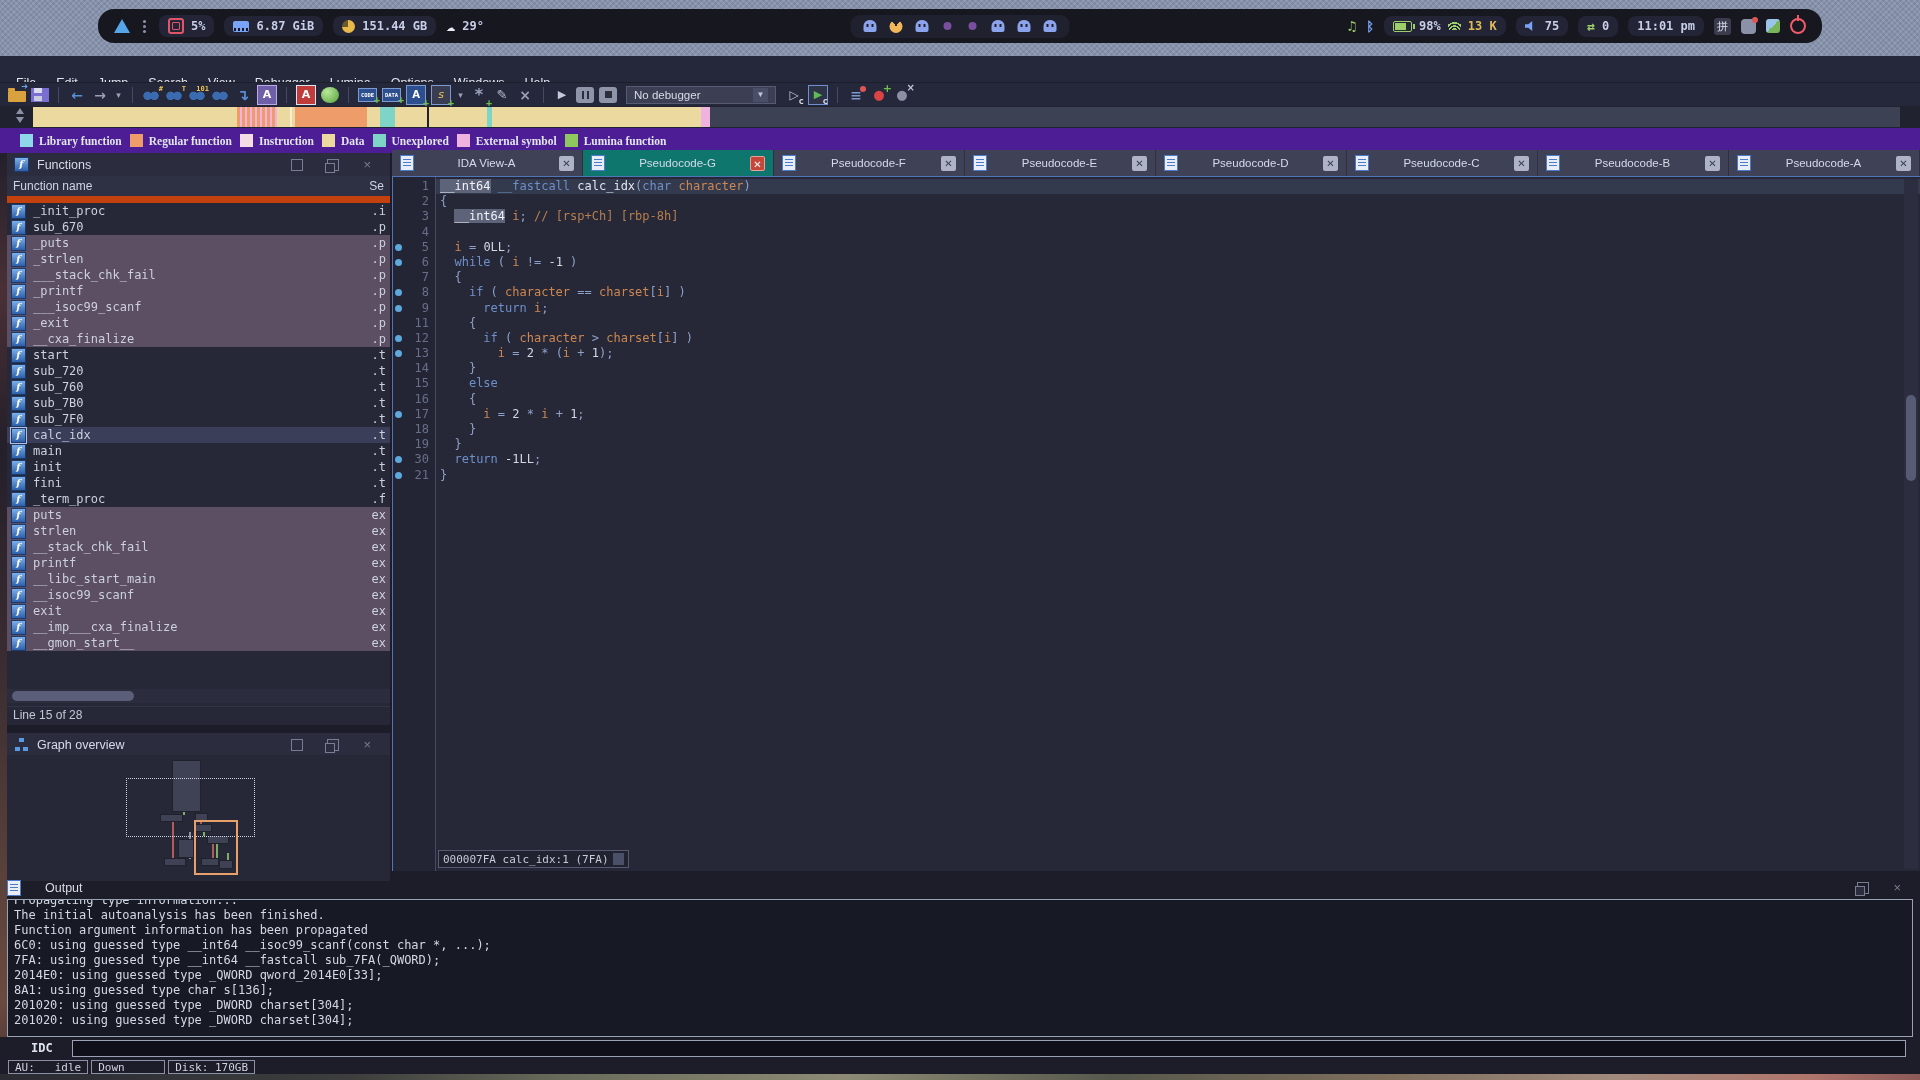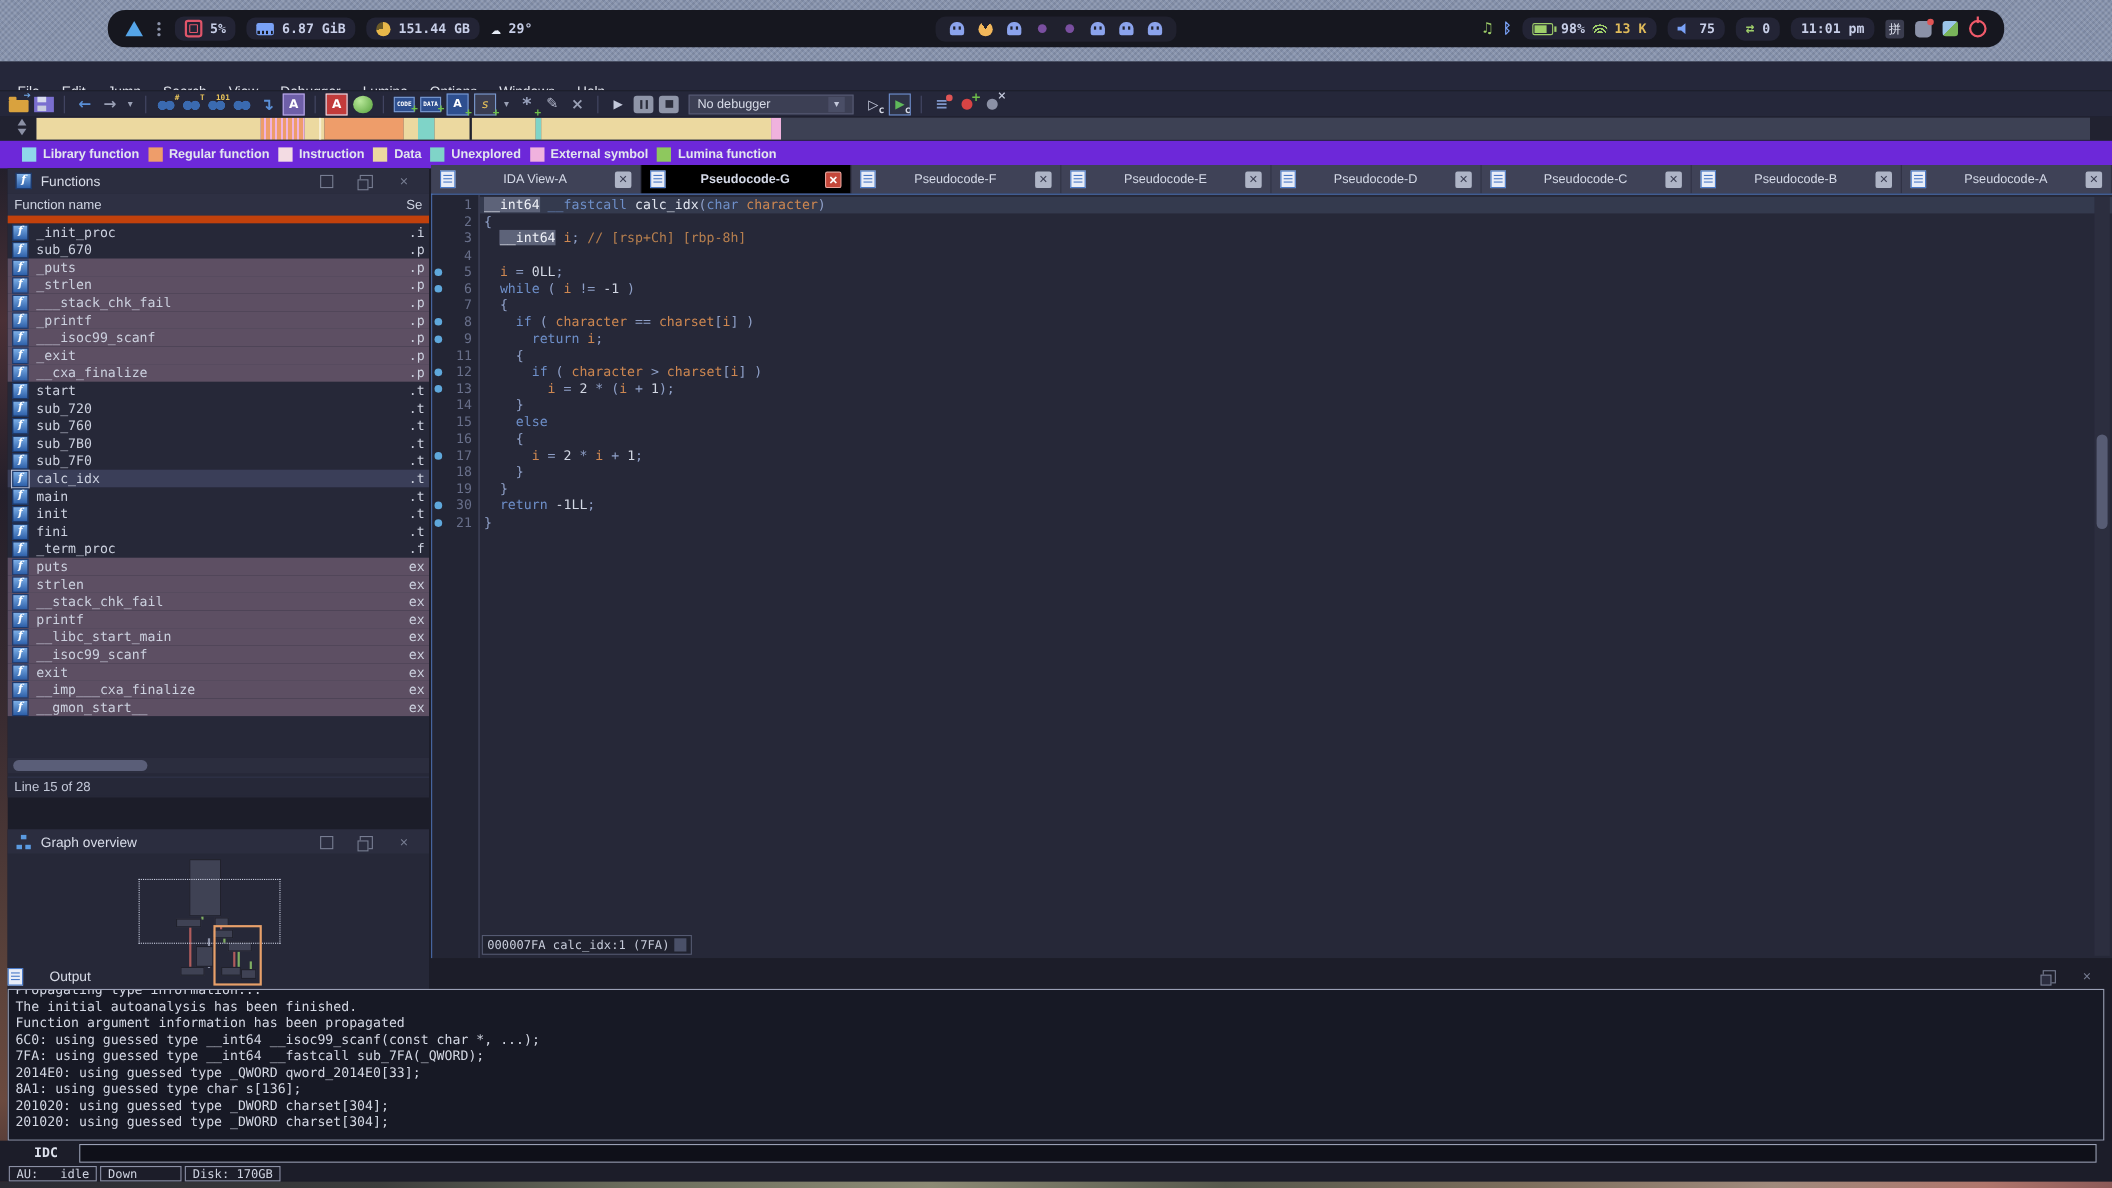--- a/index.html
+++ b/index.html
@@ -102,21 +102,21 @@
 
   
   .navrow{left:0;top:106px;width:1920px;height:22px;background:#212230;}
   .nav-arrows{position:absolute;left:16px;top:2px;display:flex;flex-direction:column;gap:3px;}
   .tri-up{width:0;height:0;border-left:4px solid transparent;border-right:4px solid transparent;border-bottom:6px solid #8b90a5;}
   .tri-down{width:0;height:0;border-left:4px solid transparent;border-right:4px solid transparent;border-top:6px solid #8b90a5;}
   .navband{position:absolute;left:33px;top:1px;width:1867px;height:20px;background:#3d4154;overflow:hidden;}
   .nseg{position:absolute;top:0;height:100%;}
   .nstripes{background:repeating-linear-gradient(90deg,#ee9d6a 0 3px,#f0b2de 3px 5px);}
   .nmarker{position:absolute;top:0;width:2px;height:100%;background:#f7eed2;}
-  .legend{left:0;top:128px;width:1920px;height:25px;background:#6d28d9;display:flex;align-items:center;gap:8px;padding-left:20px;box-sizing:border-box;}
+  .legend{left:0;top:128px;width:1920px;height:25px;background:#4c1d95;display:flex;align-items:center;gap:8px;padding-left:20px;box-sizing:border-box;font-family:Liberation Serif, serif;}
   .lgi{display:flex;align-items:center;gap:6px;font-size:11.5px;color:#e2e5ee;font-weight:bold;}
   .lgc{width:13px;height:13px;}
 
   
   .panel{background:#262838;}
   .phead{display:flex;align-items:center;gap:8px;padding:0 7px;height:23px;background:#2b2d3f;font-size:12.5px;color:#d8dce8;}
   .pbtns{margin-left:auto;display:flex;gap:24px;align-items:center;padding-right:12px;}
   .wb{width:10px;height:10px;display:inline-block;}
   .wb-sq{border:1px solid #777d92;}
   .wb-fl{border:1px solid #777d92;position:relative;}
@@ -137,31 +137,31 @@
   #funclist .frow{height:16px;display:flex;align-items:center;gap:7px;padding:0 4px;font:12px "DejaVu Sans Mono",monospace;color:#ccd1df;}
   .frow.lib{background:#5d4f63;color:#fff;font-weight:bold;}
   .frow.sel{background:#3a3e58;}
   .frow.sel .ic-f{outline:1px solid #b8c0d8;}
   .frow .seg{margin-left:auto;}
   .hscroll{position:absolute;left:0;top:536px;width:383px;height:14px;background:#2b2d3e;}
   .hthumb{position:absolute;left:5px;top:2px;width:122px;height:10px;border-radius:5px;background:#5a5e78;}
   .ffooter{position:absolute;left:0;top:553px;width:383px;height:17px;display:flex;align-items:center;padding-left:6px;box-sizing:border-box;font-size:12px;color:#c3c8d8;background:#262838;border-top:1px solid #30334a;}
 
   
-  #graphpanel{left:7px;top:754px;width:383px;height:148px;}
+  #graphpanel{left:7px;top:733px;width:383px;height:148px;}
   #graphbox{position:absolute;left:0;top:22px;width:383px;height:126px;background:#262838;}
   .gnode{position:absolute;background:#3f4254;border:1px solid #20212c;box-sizing:border-box;}
   .gview{position:absolute;border:1px dotted #cdd2e4;}
   .gsel{position:absolute;border:2px solid #e8a06a;}
   .gedge{position:absolute;width:2px;}
 
   
   #tabstrip{left:392px;top:150px;width:1528px;height:26px;background:#3a3d52;display:flex;}
   .tab{width:191px;display:flex;align-items:center;gap:6px;padding:0 8px;box-sizing:border-box;background:#3f4257;border-right:1px solid #2e3042;font-size:11.5px;color:#d5dae8;}
-  .tab.active{background:#000000;font-weight:bold;}
+  .tab.active{background:#0f766e;}
   .tab .tlabel{flex:1;text-align:center;white-space:nowrap;overflow:hidden;}
   .tclose{width:15px;height:15px;background:#aeb4c6;border-radius:2px;color:#3a3d52;font-size:10px;line-height:15px;text-align:center;flex:none;}
   .tclose.red{background:#c4473a;color:#fff;border:1px solid #e8a29a;box-sizing:border-box;}
   #codepane{left:392px;top:176px;width:1528px;height:695px;background:#262838;border-top:1px solid #4f74b8;border-left:1px solid #4f74b8;box-sizing:border-box;overflow:hidden;}
   .gutterbg{position:absolute;left:0;top:0;width:42px;height:100%;background:#232534;border-right:1px solid #474b62;}
   #codelines{position:absolute;left:0;top:2px;width:100%;}
   .cl{position:relative;height:15.2px;line-height:15.2px;font:12px "DejaVu Sans Mono",monospace;white-space:pre;}
   .cl.hi{background:linear-gradient(90deg,rgba(0,0,0,0) 0 43px,#343a4e 43px 100%);}
   .cnum{position:absolute;left:0;width:36px;text-align:right;color:#686f8a;}
   .cbul{position:absolute;left:2px;top:4px;width:7px;height:7px;border-radius:50%;background:#5fa8dc;}

